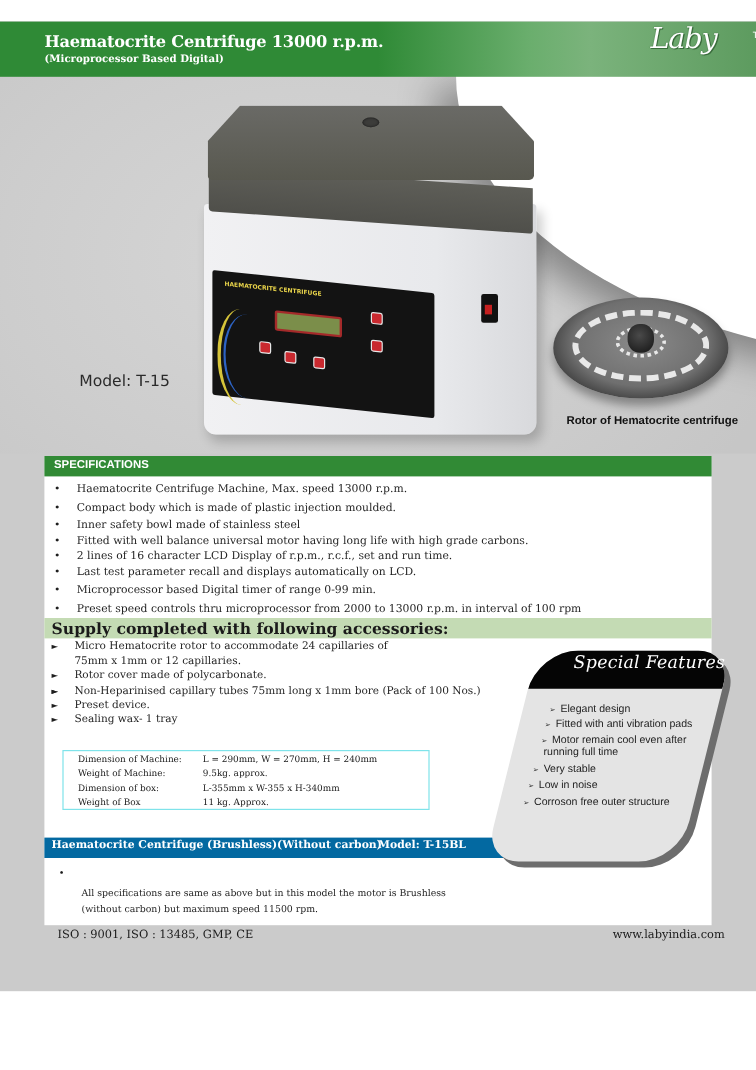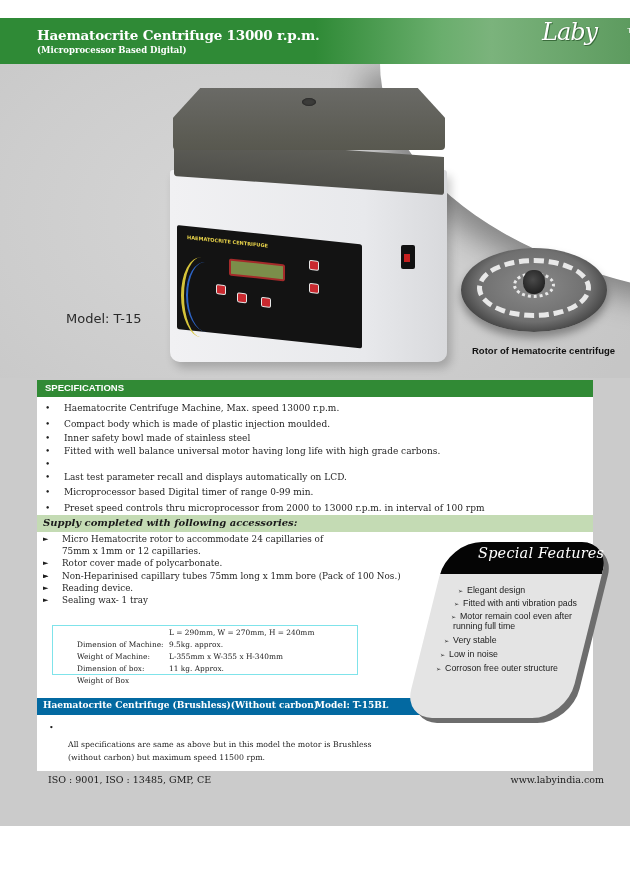--- a/index.html
+++ b/index.html
@@ -75,31 +75,31 @@
   .spec-head { position: absolute; left: 0; top: 0; width: 556px; height: 17px; background: #318a35; }
   .spec-head-label { position: absolute; left: 8px; top: 2px; font-family: Liberation Sans, sans-serif;
     font-weight: bold; font-size: 9.5px; color: #ffffff; }
   .spec-list { position: absolute; left: 0; top: 21px; width: 556px; list-style: none; }
   .spec-list li { position: relative; height: 15.5px; padding-left: 27px; font-family: "DejaVu Serif", serif;
     font-size: 9px; line-height: 15.5px; color: #1f1f1f; white-space: nowrap; }
   .spec-list li .bullet { position: absolute; left: 8px; top: 0; font-size: 9px; }
 
   .supply-head { position: absolute; left: 0; top: 135px; width: 556px; height: 17px; background: #c4dbb4; }
   .supply-head-label { position: absolute; left: 6px; top: 2px; font-family: "DejaVu Serif", serif;
-    font-weight: bold; font-size: 10px; color: #1a1a1a; font-style: italic; }
+    font-weight: bold; font-size: 13px; color: #1a1a1a; }
   .acc-list { position: absolute; left: 0; top: 153px; width: 400px; list-style: none; }
   .acc-list li { position: relative; padding-left: 25px; font-family: "DejaVu Serif", serif; font-size: 8.8px;
     line-height: 12.2px; color: #1f1f1f; white-space: nowrap; }
   .acc-list li .arrow { position: absolute; left: 6px; top: 0; font-size: 7px; }
 
   .dim-table { position: absolute; left: 15px; top: 245px; width: 306px; height: 50px;
     border: 1.5px solid #7fe3ea; }
   .dim-row { position: absolute; left: 12px; height: 12px; width: 290px; font-family: "DejaVu Serif", serif;
     font-size: 7.4px; line-height: 12px; color: #1a1a1a; }
-  .dim-row .k { position: absolute; left: 12px; margin-top: 12px; }
+  .dim-row .k { position: absolute; left: 0; }
   .dim-row .v { position: absolute; left: 104px; }
 
   .bl-head { position: absolute; left: 0; top: 318px; width: 430px; height: 17px; background: #0369a1; }
   .bl-head-label { position: absolute; left: 6px; top: 2px; font-family: "DejaVu Serif", serif;
     font-weight: bold; font-size: 9px; color: #ffffff; }
   .bl-model { position: absolute; left: 278px; top: 2px; font-family: "DejaVu Serif", serif;
     font-weight: bold; font-size: 9px; color: #ffffff; }
   .bl-text { position: absolute; left: 31px; top: 358px; width: 330px; font-family: "DejaVu Serif", serif;
     font-size: 7.8px; line-height: 13px; color: #1f1f1f; }
   .bl-bullet { position: absolute; left: 12px; top: 341px; font-size: 8px; line-height: 13px; }
@@ -168,36 +168,36 @@
 
 <div class="content">
   <div class="spec-head">
     <div class="spec-head-label">SPECIFICATIONS</div>
   </div>
   <ul class="spec-list">
     <li><span class="bullet">•</span><span>Haematocrite Centrifuge Machine, Max. speed 13000 r.p.m.</span></li>
     <li><span class="bullet">•</span><span>Compact body which is made of plastic injection moulded.</span></li>
     <li style="height:13px;line-height:13px;"><span class="bullet">•</span><span>Inner safety bowl made of stainless steel</span></li>
     <li style="height:13px;line-height:13px;"><span class="bullet">•</span><span>Fitted with well balance universal motor having long life with high grade carbons.</span></li>
-    <li style="height:13px;line-height:13px;"><span class="bullet">•</span></li>
+    <li style="height:13px;line-height:13px;"><span class="bullet">•</span><span>2 lines of 16 character LCD Display of r.p.m., r.c.f., set and run time.</span></li>
     <li style="height:14px;line-height:13px;"><span class="bullet">•</span><span>Last test parameter recall and displays automatically on  LCD.</span></li>
     <li><span class="bullet">•</span><span>Microprocessor based Digital timer of range 0-99 min.</span></li>
     <li><span class="bullet">•</span><span>Preset speed controls thru microprocessor from 2000 to 13000 r.p.m. in interval of 100  rpm</span></li>
   </ul>
 
   <div class="supply-head">
     <div class="supply-head-label">Supply completed with following accessories:</div>
   </div>
   <ul class="acc-list">
     <li><span class="arrow">►</span><span>Micro Hematocrite rotor to accommodate 24 capillaries of</span></li>
     <li><span>75mm x 1mm or 12 capillaries.</span></li>
     <li><span class="arrow">►</span><span>Rotor cover made of polycarbonate.</span></li>
     <li><span class="arrow">►</span></li>
     <li><span class="arrow">►</span><span>Non-Heparinised capillary tubes 75mm long x 1mm bore (Pack of 100 Nos.)</span></li>
-    <li><span class="arrow">►</span><span>Reading device.</span></li>
+    <li><span class="arrow">►</span><span>Preset device.</span></li>
     <li><span class="arrow">►</span><span>Sealing wax- 1 tray</span></li>
   </ul>
 
   <div class="dim-table">
     <div class="dim-row" style="top:1px;">
       <span class="k">Dimension of Machine:</span>
       <span class="v">L = 290mm, W = 270mm, H = 240mm</span>
     </div>
     <div class="dim-row" style="top:13px;">
       <span class="k">Weight of Machine:</span>

